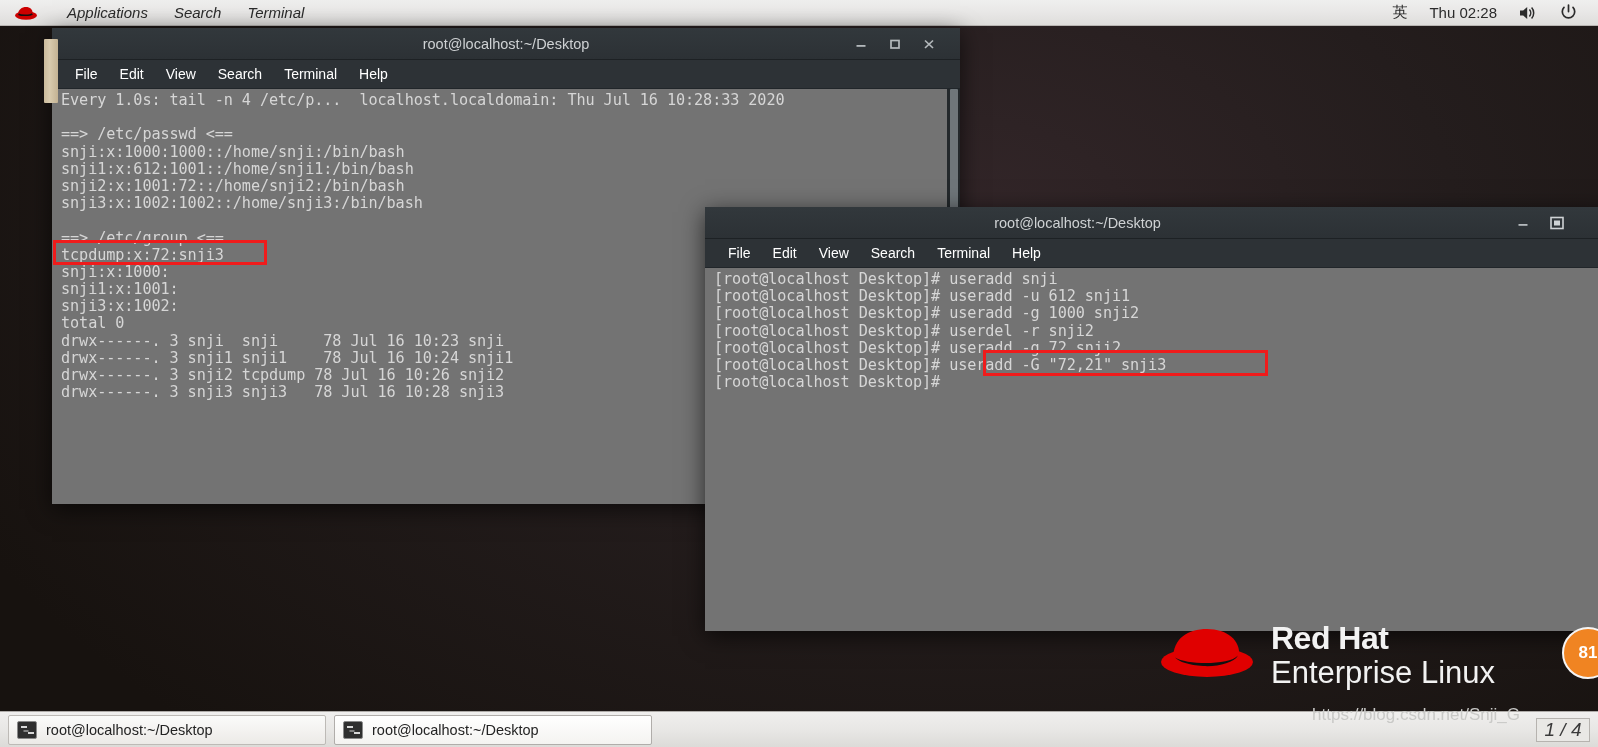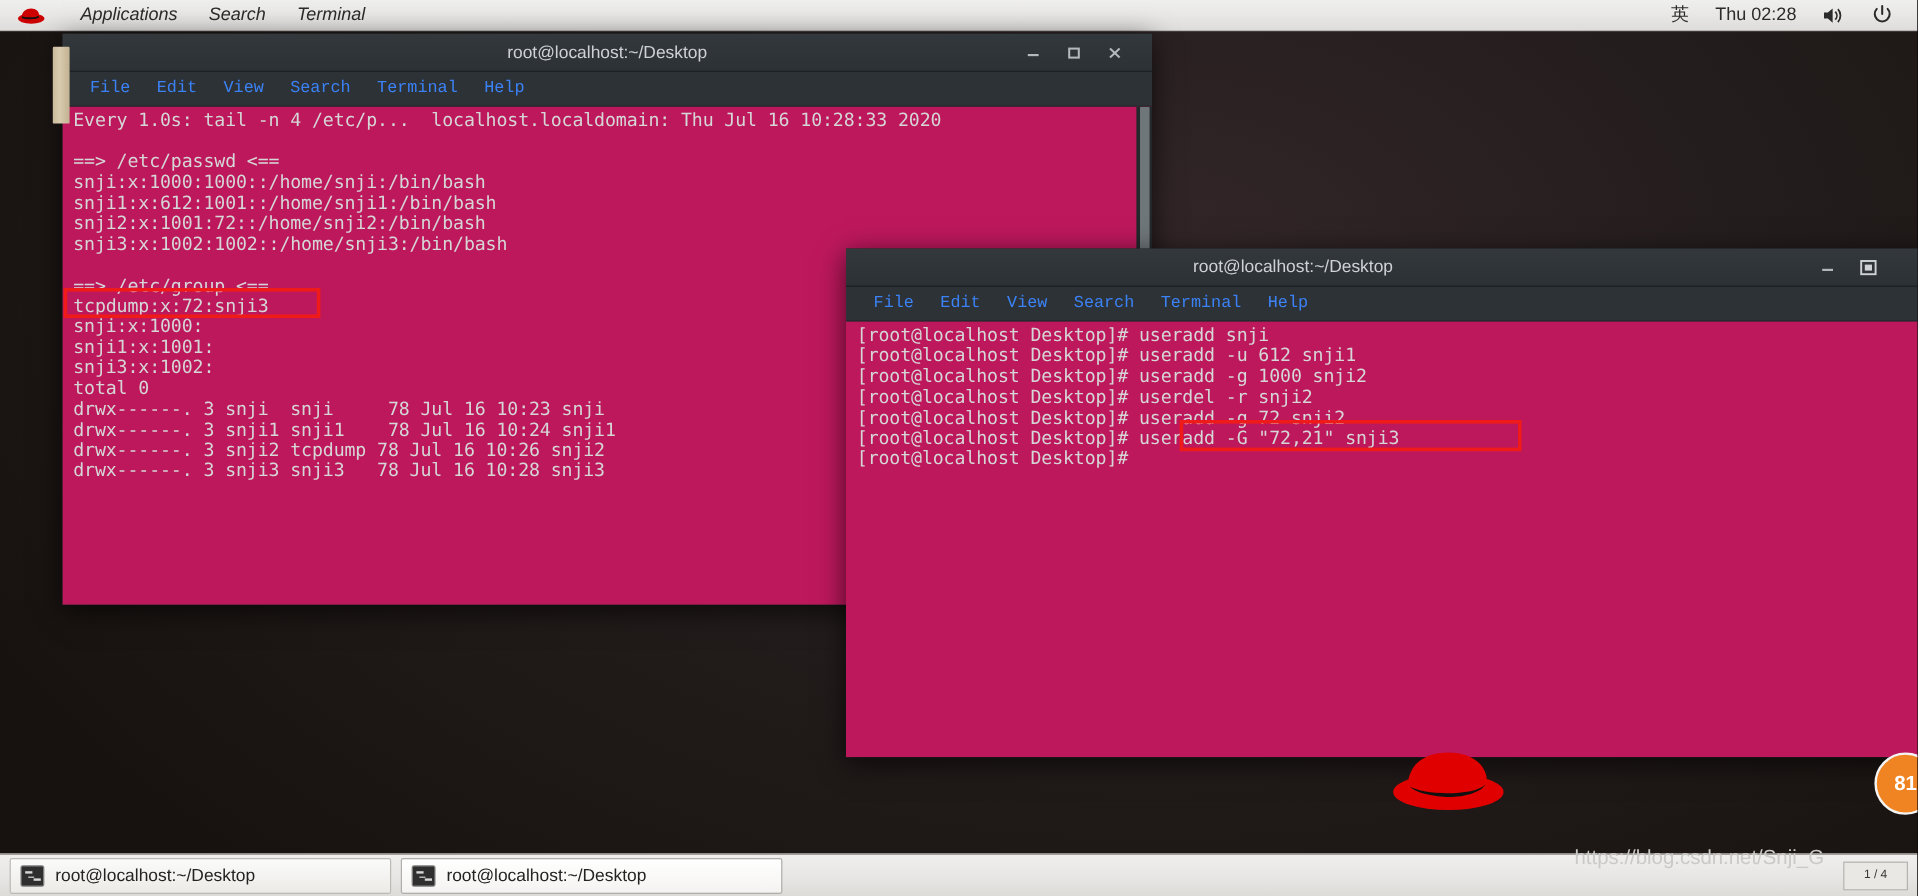--- a/index.html
+++ b/index.html
@@ -89,30 +89,29 @@
   .win-btn svg { display: block; }
 
   .menu-bar {
     height: 29px; flex: 0 0 29px;
     background: #2d3236;
     border-bottom: 1px solid #21262a;
     display: flex; align-items: center;
     padding-left: 12px;
   }
   .menu-item {
-    font-size: 14px; color: #3b82f6;
+    font-size: 14px; color: #ffffff;
     padding: 0 11px; line-height: 29px;
     white-space: nowrap;
-    font-family: Liberation Mono, monospace;
   }
 
   .term-body {
     flex: 1 1 auto;
     position: relative;
-    background: #be185d;
+    background: #737373;
     overflow: hidden;
   }
   .term-text {
     position: absolute;
     top: 3px; left: 9px; right: 16px;
     font-family: "DejaVu Sans Mono", "Liberation Mono", monospace;
     font-size: 15.2px;
     line-height: 17.2px;
     color: #d6d6d6;
     white-space: pre;
@@ -213,22 +212,22 @@
     position: absolute; right: 78px; bottom: 22px;
     font-size: 17px; color: #c9c9c7;
     z-index: 41; white-space: nowrap;
   }
   #workspace-indicator {
     margin-left: auto; margin-right: 8px;
     width: 54px; height: 24px;
     border: 1px solid #b6b3af;
     background: #e9e8e5;
     display: flex; align-items: center; justify-content: center;
-    font-size: 10px; color: #3a3a3a;
-    z-index: 42; position: relative;
+    font-size: 19px; color: #3a3a3a;
+    z-index: 42; position: relative; font-style: italic;
   }
 </style>
 </head>
 <body>
 
 <div id="screen">
 
   <div id="top-panel">
     <div class="tp-left">
       <div class="tp-item">
@@ -344,20 +343,24 @@
   <div class="hl-box" style="left:983px; top:350px; width:285px; height:26px;"></div>
 
   <div id="rhel-brand">
     <div class="hat">
       <svg width="104" height="58" viewBox="0 0 104 58">
         <ellipse cx="52" cy="38" rx="46" ry="15" fill="#e00000"></ellipse>
         <path d="M18 35 C18 14 33 5 52 5 C72 5 86 16 84 33 Z" fill="#e00000"></path>
         <path d="M20 33.5 C32 41 74 41.5 83 31.5 C79 39 62 43 48 42 C34 41 24 38 20 33.5 Z" fill="#111"></path>
       </svg>
     </div>
+    <div class="brand-words">
+      <div class="b1">Red Hat</div>
+      <div class="b2">Enterprise Linux</div>
+    </div>
   </div>
 
   <div id="orange-badge">81</div>
 
   <div id="taskbar">
     <div class="task-btn">
       <span class="task-icon"></span>
       <span>root@localhost:~/Desktop</span>
     </div>
     <div class="task-btn active">

